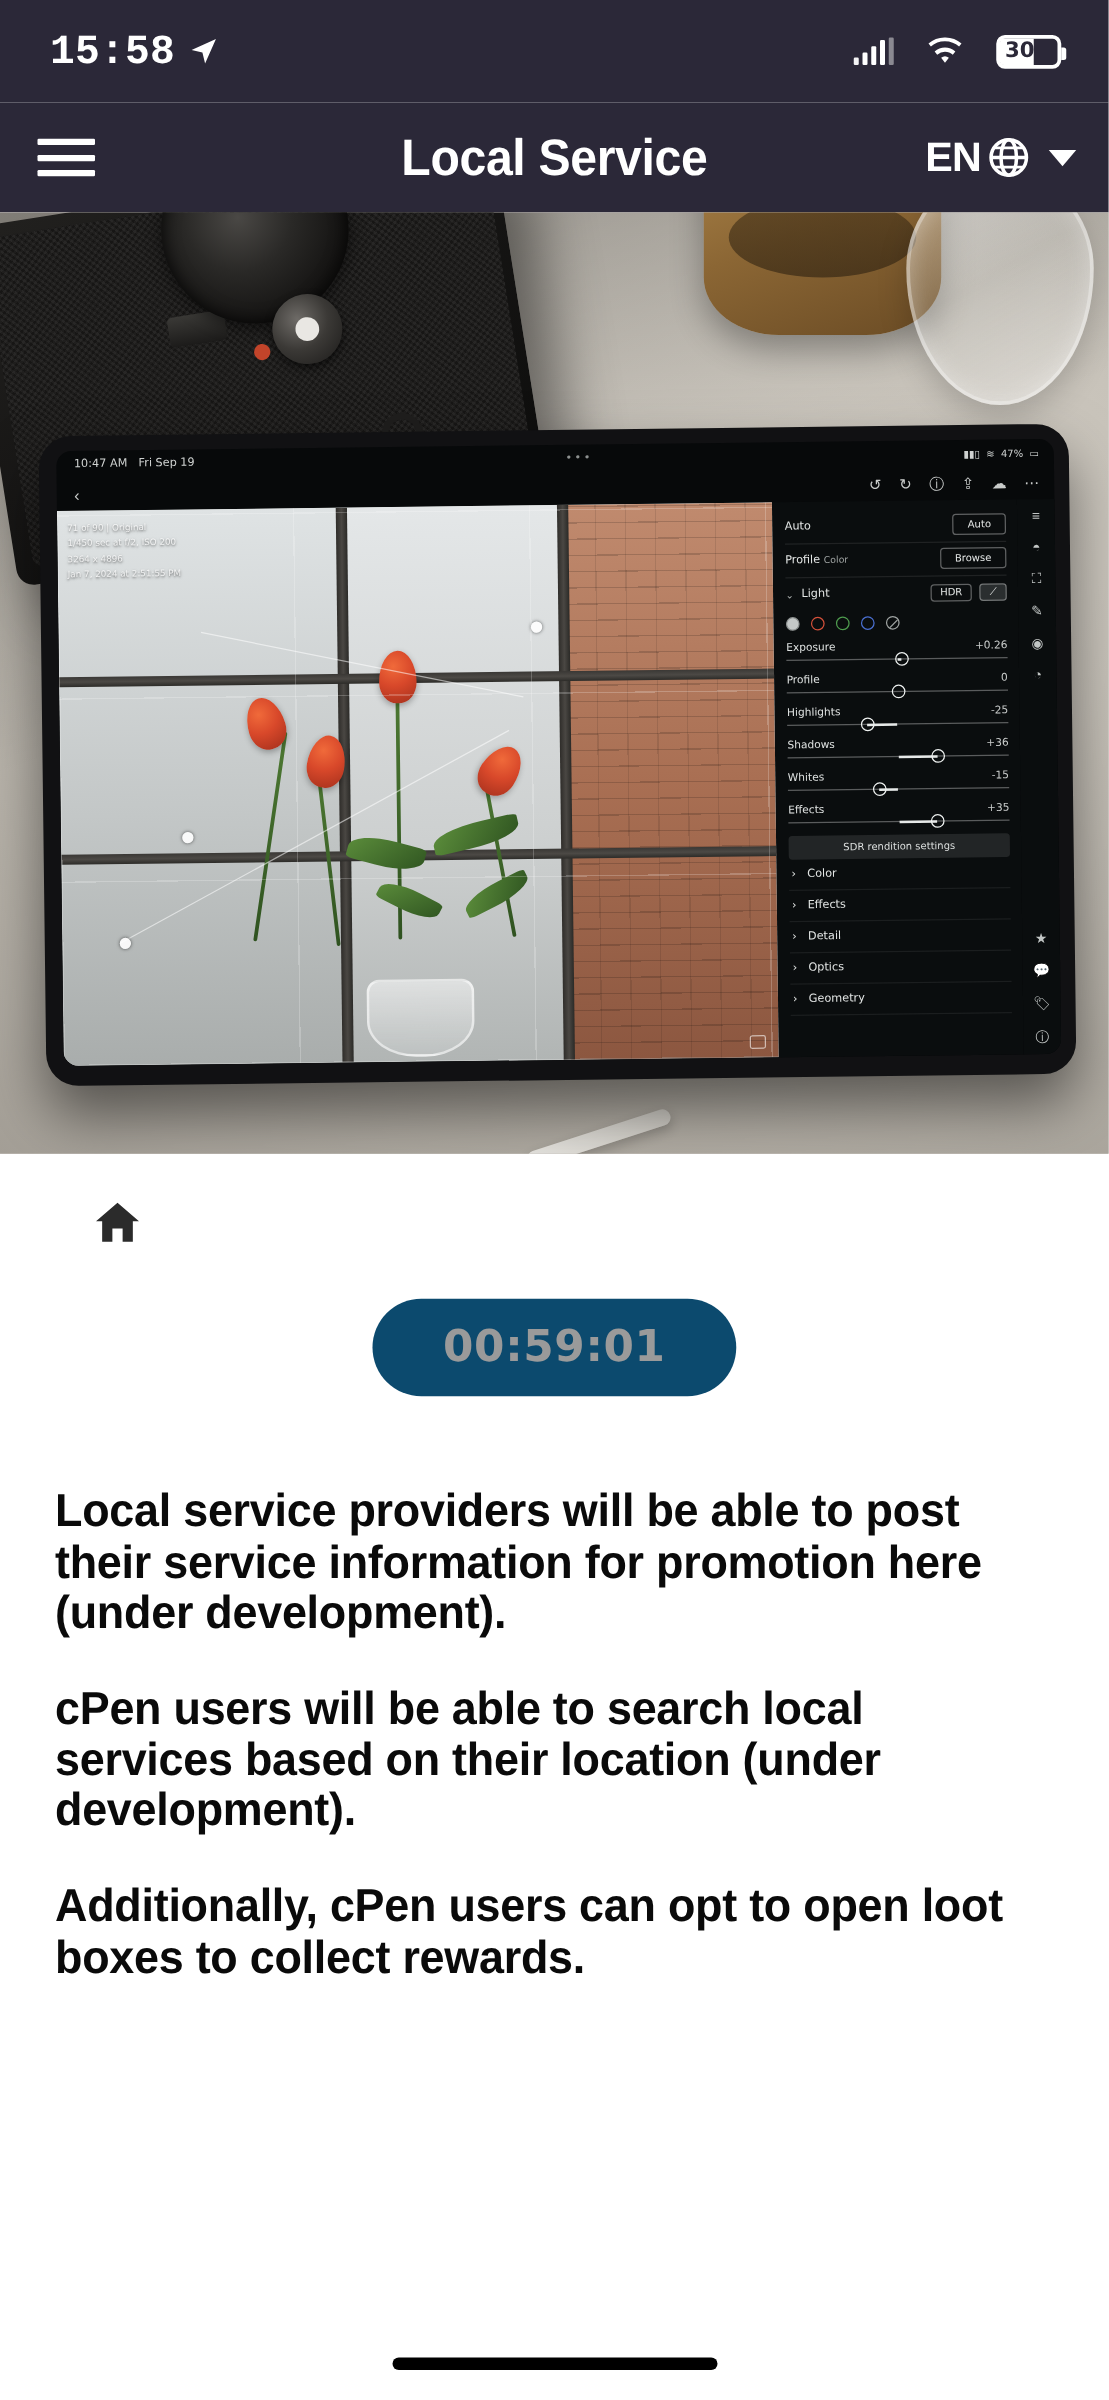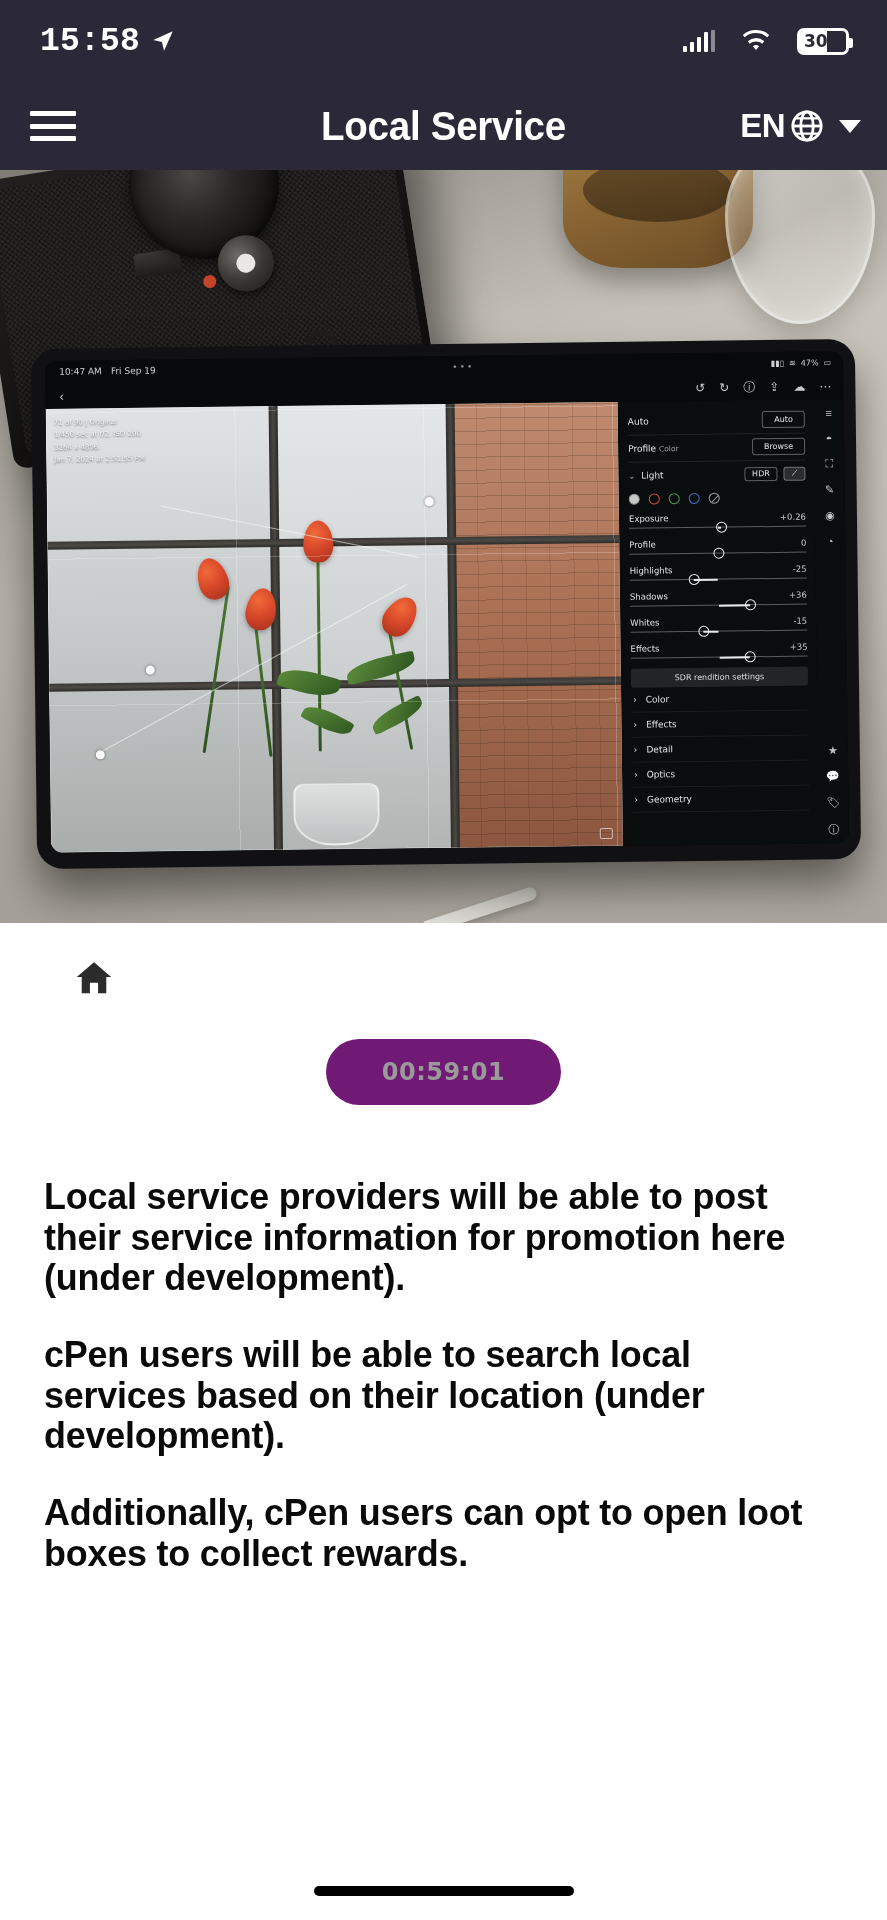--- a/index.html
+++ b/index.html
@@ -416,25 +416,25 @@
     color:#c2c6c5; font-size:11px;
   }
   .t-rail .sp{ flex:1; }
 
   
   .content{ padding:0 44px; background:#fff; }
   .home-row{ padding:36px 0 0 30px; }
   .home-icon{ width:40px; height:36px; display:block; }
   .timer-wrap{ display:flex; justify-content:center; margin-top:44px; }
   .timer{
-    background:#701a75;
+    background:#0c4a6e;
     color:#9a9a9a;
     border-radius:42px;
     padding:19px 56px;
-    font-size:24px;
+    font-size:35px;
     font-weight:700;
     letter-spacing:.5px;
     font-family:"DejaVu Sans", sans-serif;
   }
   .paras{ margin-top:72px; }
   .para{
     font-size:37px;
     line-height:1.10;
     font-weight:700;
     color:#0a0a0a;

